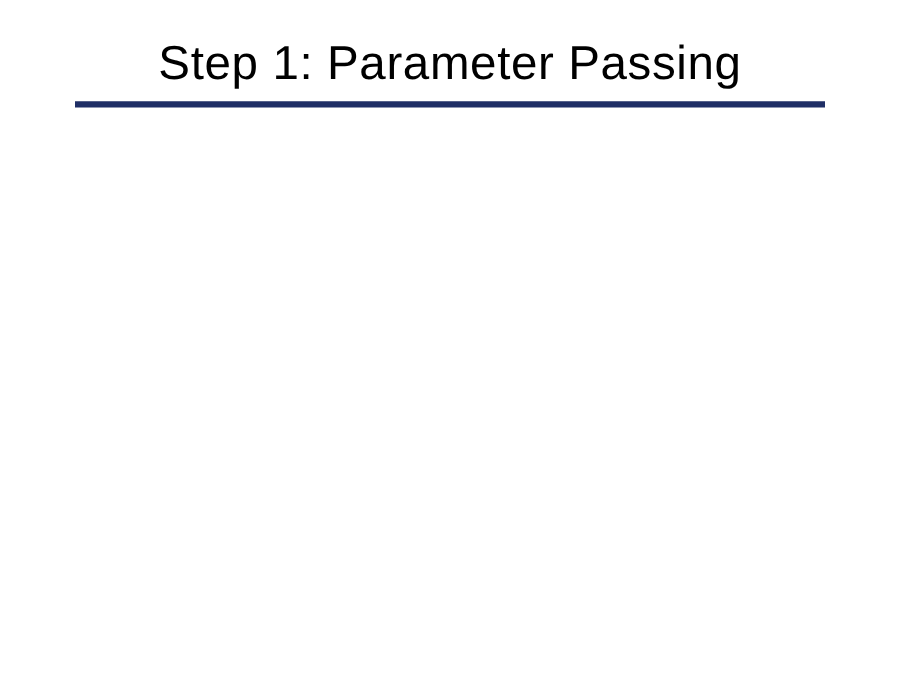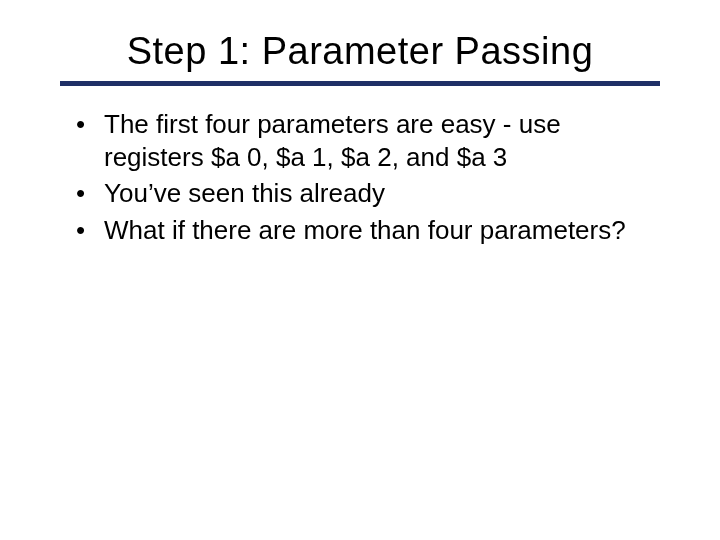--- a/index.html
+++ b/index.html
@@ -49,18 +49,13 @@
     font-size: 26px;
     line-height: 1.25;
   }
 </style>
 </head>
 <body>
 
 <div class="slide">
   <h1 class="title">Step 1: Parameter Passing</h1>
   <hr class="rule">
-  <ul class="bullets">
-    <li>The first four parameters are easy - use registers $a 0, $a 1, $a 2, and $a 3</li>
-    <li>You’ve seen this already</li>
-    <li>What if there are more than four parameters?</li>
-  </ul>
 </div>
 
 </body></html>

